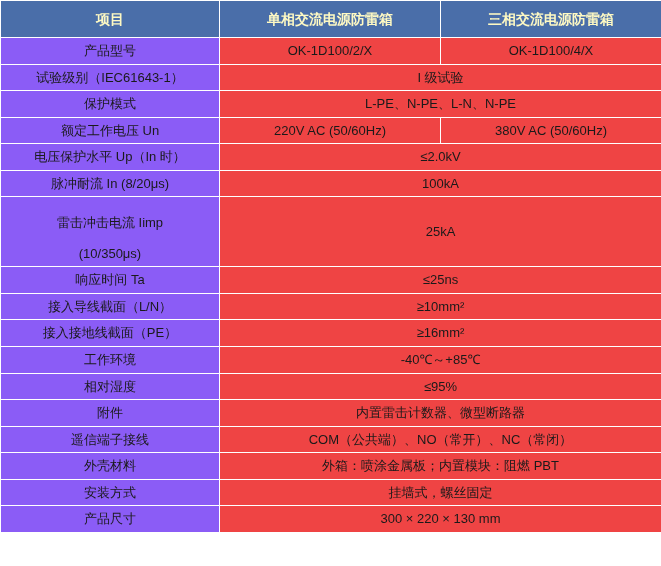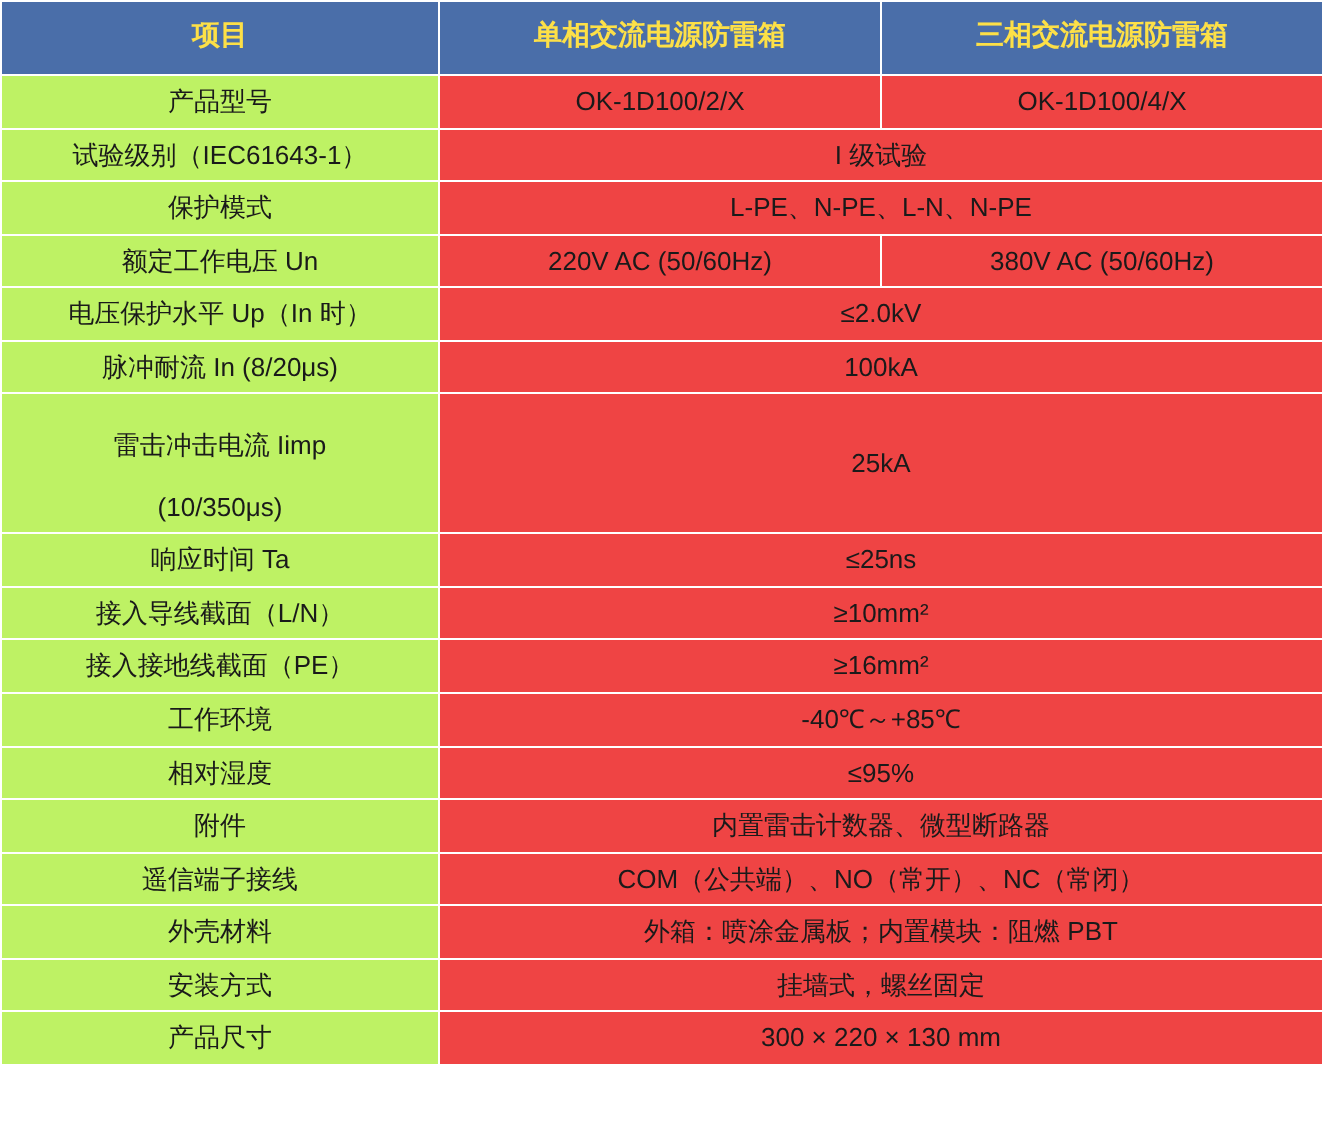--- a/index.html
+++ b/index.html
@@ -27,29 +27,28 @@
     border: 1px solid #ffffff;
     text-align: center;
     vertical-align: middle;
     padding: 4px 4px;
     line-height: 1.35;
     font-weight: normal;
     font-size: 13px;
   }
   .spec-table thead th {
     background: #4a6ea9;
-    color: #fde047;
+    color: #fef9c3;
     font-weight: bold;
     font-size: 14px;
     height: 28px;
     border: 1px solid #ffffff;
-    font-family: Liberation Serif, serif;
   }
   td.label {
-    background: #bef264;
+    background: #8b5cf6;
     color: #1a1a1a;
   }
   td.value {
     background: #ef4444;
     color: #1a1a1a;
   }
   td.tall {
     height: 46px;
   }
   .two-line {

